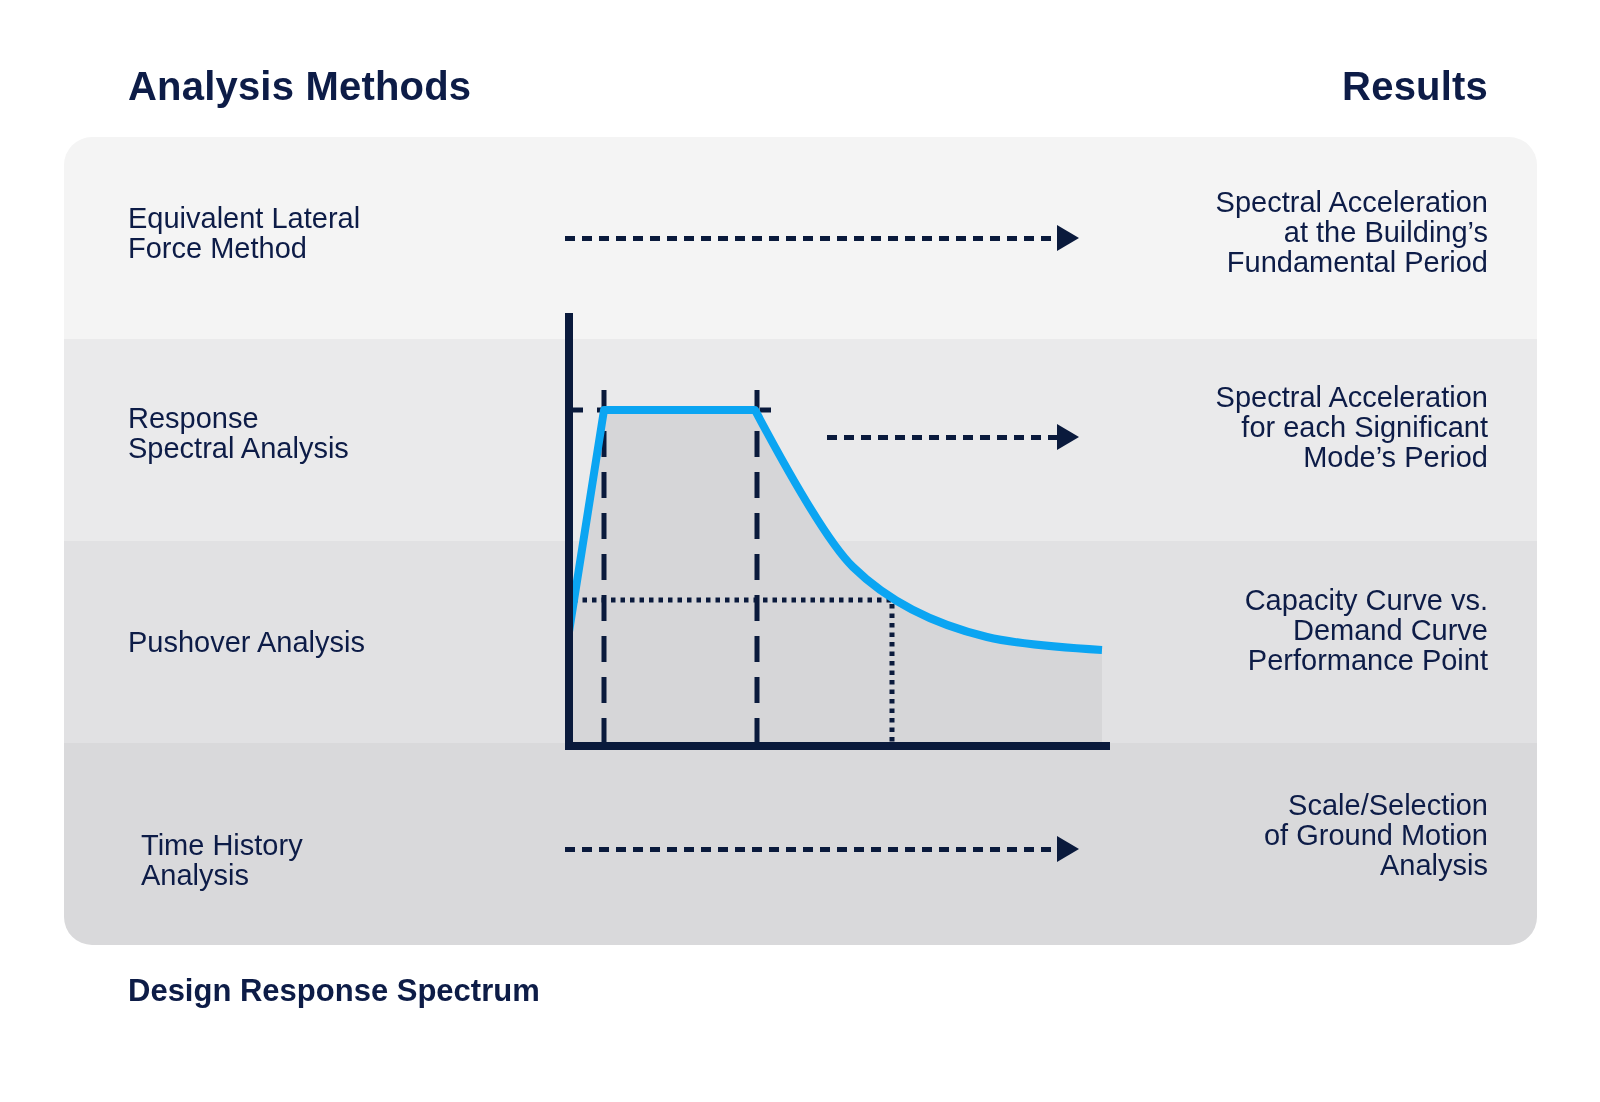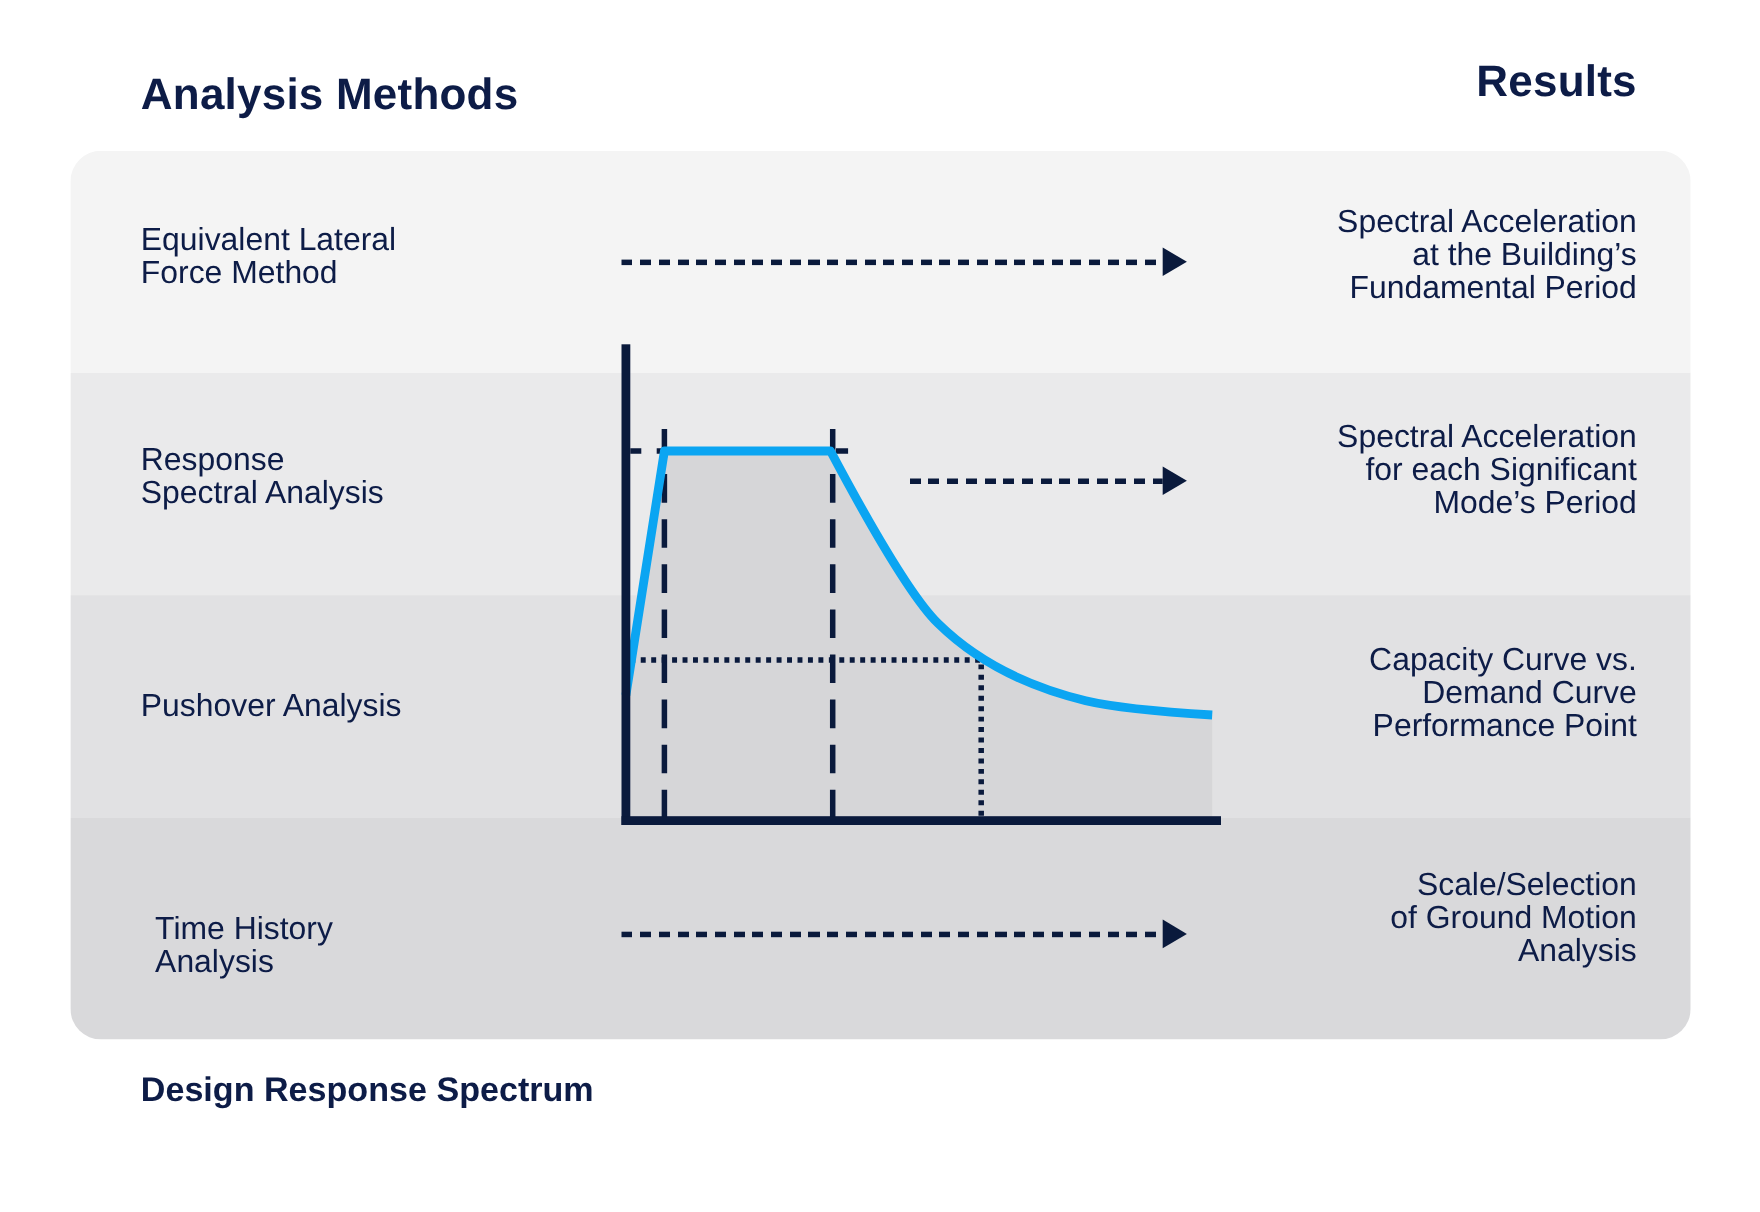--- a/index.html
+++ b/index.html
@@ -14,21 +14,21 @@
   }
   .page-title {
     position: absolute;
     font-size: 40px;
     font-weight: 700;
     line-height: 48px;
     letter-spacing: 0.2px;
     white-space: nowrap;
   }
   .title-left { left: 128px; top: 62px; }
-  .title-right { right: 112px; top: 50px; text-align: center; }
+  .title-right { right: 112px; top: 62px; text-align: center; }
 
   .bands {
     position: absolute;
     left: 64px; top: 137px;
     width: 1473px; height: 808px;
     border-radius: 28px;
     overflow: hidden;
     display: flex;
     flex-direction: column;
   }

